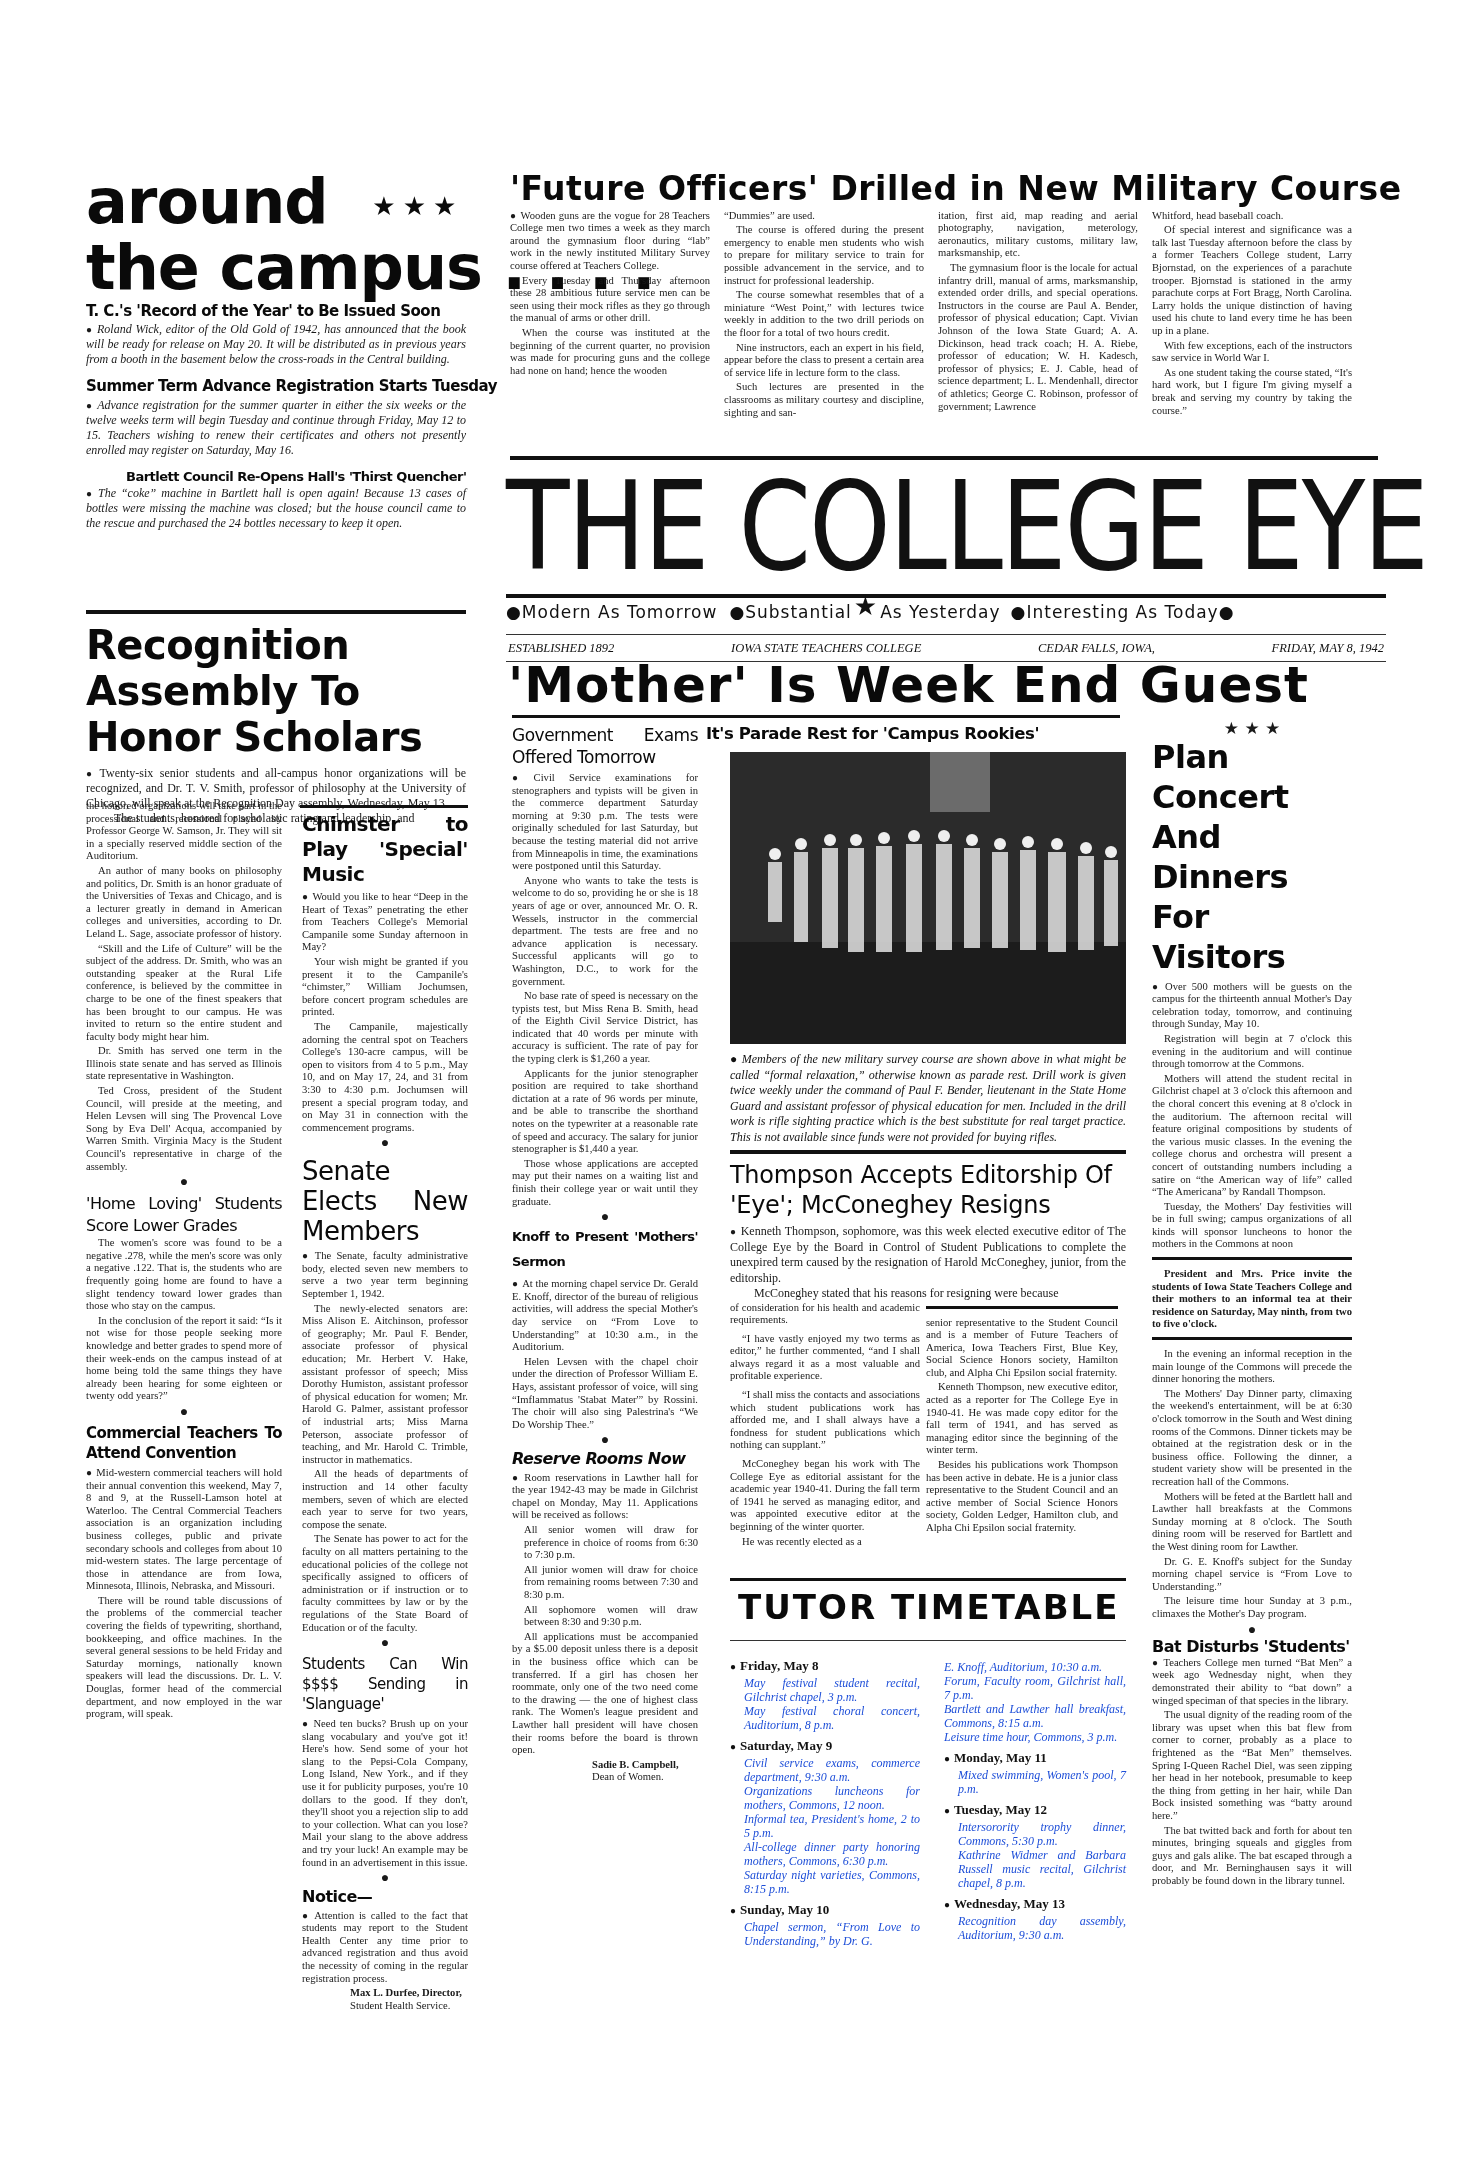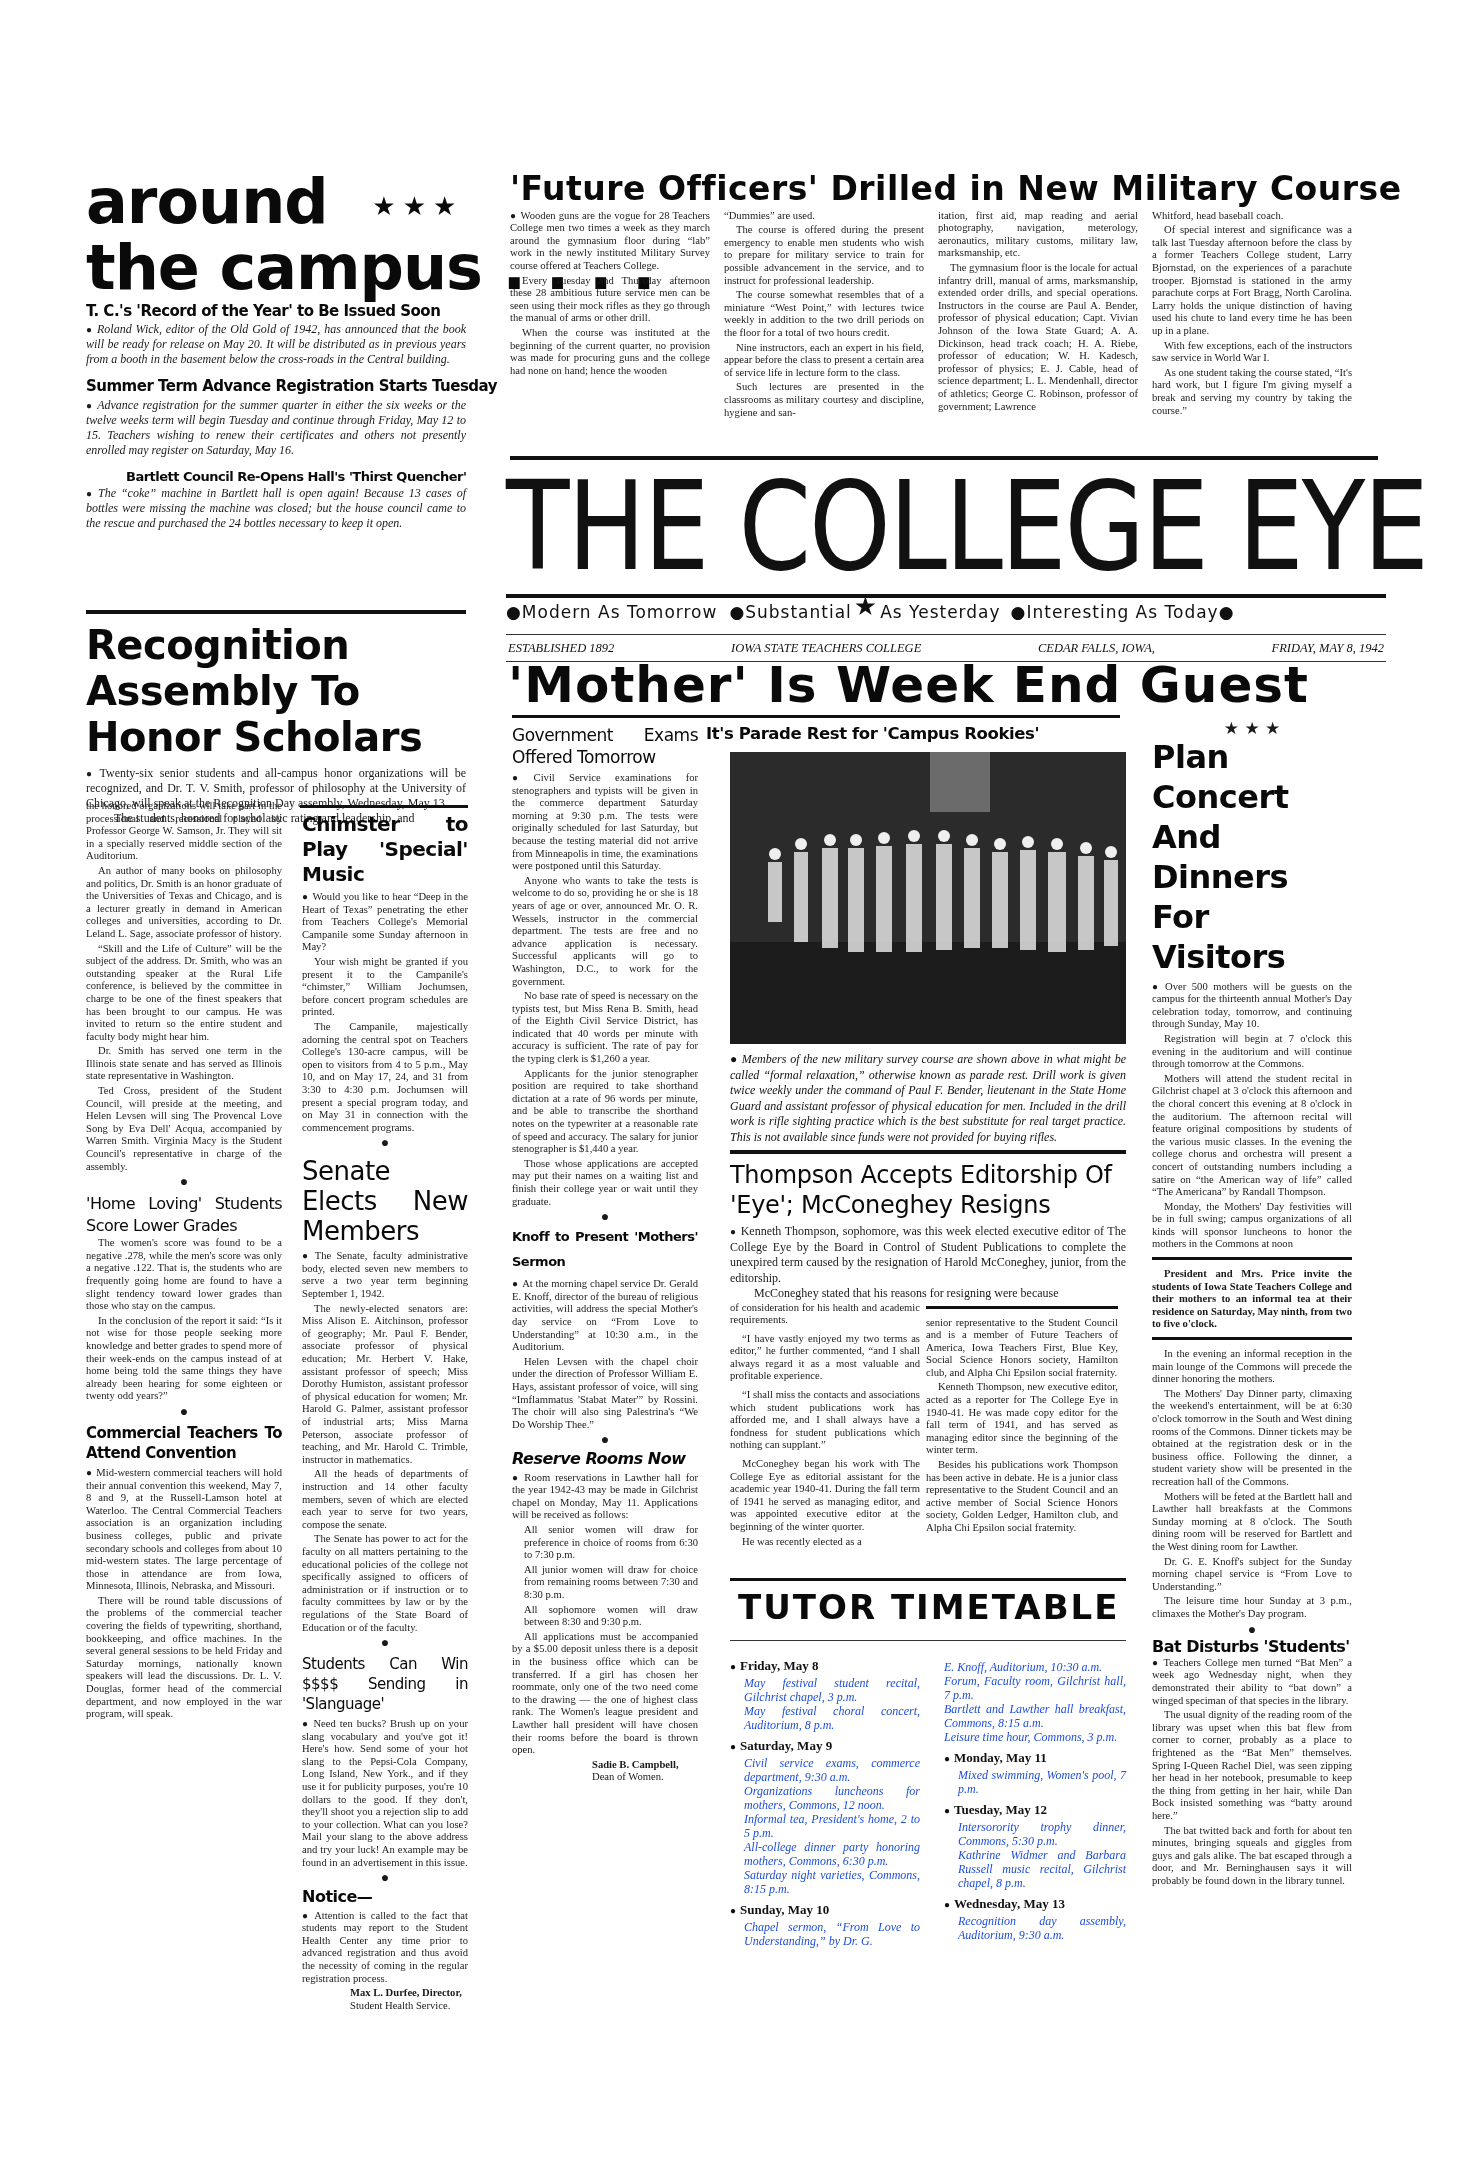--- a/index.html
+++ b/index.html
@@ -45,21 +45,21 @@
     <div class="body" style="width:200px;">
       <p class="lead bul b" style="font-weight:normal;">Wooden guns are the vogue for 28 Teachers College men two times a week as they march around the gymnasium floor during “lab” work in the newly instituted Military Survey course offered at Teachers College.</p>
       <p>Every Tuesday and Thursday afternoon these 28 ambitious future service men can be seen using their mock rifles as they go through the manual of arms or other drill.</p>
       <p>When the course was instituted at the beginning of the current quarter, no provision was made for procuring guns and the college had none on hand; hence the wooden</p>
     </div>
     <div class="body" style="width:200px;">
       <p class="lead">“Dummies” are used.</p>
       <p>The course is offered during the present emergency to enable men students who wish to prepare for military service to train for possible advancement in the service, and to instruct for professional leadership.</p>
       <p>The course somewhat resembles that of a miniature “West Point,” with lectures twice weekly in addition to the two drill periods on the floor for a total of two hours credit.</p>
       <p>Nine instructors, each an expert in his field, appear before the class to present a certain area of service life in lecture form to the class.</p>
-      <p>Such lectures are presented in the classrooms as military courtesy and discipline, hygiene and san-</p>
+      <p>Such lectures are presented in the classrooms as military courtesy and discipline, sighting and san-</p>
     </div>
     <div class="body" style="width:200px;">
       <p class="lead">itation, first aid, map reading and aerial photography, navigation, meterology, aeronautics, military customs, military law, marksmanship, etc.</p>
       <p>The gymnasium floor is the locale for actual infantry drill, manual of arms, marksmanship, extended order drills, and special operations. Instructors in the course are Paul A. Bender, professor of physical education; Capt. Vivian Johnson of the Iowa State Guard; A. A. Dickinson, head track coach; H. A. Riebe, professor of education; W. H. Kadesch, professor of physics; E. J. Cable, head of science department; L. L. Mendenhall, director of athletics; George C. Robinson, professor of government; Lawrence</p>
     </div>
     <div class="body" style="width:200px;">
       <p class="lead">Whitford, head baseball coach.</p>
       <p>Of special interest and significance was a talk last Tuesday afternoon before the class by a former Teachers College student, Larry Bjornstad, on the experiences of a parachute trooper. Bjornstad is stationed in the army parachute corps at Fort Bragg, North Carolina. Larry holds the unique distinction of having used his chute to land every time he has been up in a plane.</p>
       <p>With few exceptions, each of the instructors saw service in World War I.</p>
       <p>As one student taking the course stated, “It's hard work, but I figure I'm giving myself a break and serving my country by taking the course.”</p>
@@ -255,21 +255,21 @@
   <div class="tt-day bul">Wednesday, May 13</div>
   <div class="tt-item">Recognition day assembly, Auditorium, 9:30 a.m.</div>
 </div>
 
 <div class="abs body" style="left:1152px;top:722px;width:200px;">
   <div style="text-align:center;font-size:17px;font-family:'DejaVu Sans',sans-serif;">★  ★  ★</div>
   <div class="hl" style="font-size:32px;line-height:40px;margin-top:2px;text-align:left;">Plan Concert And Dinners For Visitors</div>
   <p class="lead bul" style="margin-top:4px;">Over 500 mothers will be guests on the campus for the thirteenth annual Mother's Day celebration today, tomorrow, and continuing through Sunday, May 10.</p>
   <p>Registration will begin at 7 o'clock this evening in the auditorium and will continue through tomorrow at the Commons.</p>
   <p>Mothers will attend the student recital in Gilchrist chapel at 3 o'clock this afternoon and the choral concert this evening at 8 o'clock in the auditorium. The afternoon recital will feature original compositions by students of the various music classes. In the evening the college chorus and orchestra will present a concert of outstanding numbers including a satire on “the American way of life” called “The Americana” by Randall Thompson.</p>
-  <p>Monday, the Mothers' Day festivities will be in full swing; campus organizations of all kinds will sponsor luncheons to honor the mothers in the Commons at noon</p>
+  <p>Tuesday, the Mothers' Day festivities will be in full swing; campus organizations of all kinds will sponsor luncheons to honor the mothers in the Commons at noon</p>
   <div class="rule" style="margin:6px 0 8px 0;"></div>
   <p class="lead b" style="text-indent:12px;">President and Mrs. Price invite the students of Iowa State Teachers College and their mothers to an informal tea at their residence on Saturday, May ninth, from two to five o'clock.</p>
   <div class="rule" style="margin:6px 0 8px 0;"></div>
   <p>In the evening an informal reception in the main lounge of the Commons will precede the dinner honoring the mothers.</p>
   <p>The Mothers' Day Dinner party, climaxing the weekend's entertainment, will be at 6:30 o'clock tomorrow in the South and West dining rooms of the Commons. Dinner tickets may be obtained at the registration desk or in the business office. Following the dinner, a student variety show will be presented in the recreation hall of the Commons.</p>
   <p>Mothers will be feted at the Bartlett hall and Lawther hall breakfasts at the Commons Sunday morning at 8 o'clock. The South dining room will be reserved for Bartlett and the West dining room for Lawther.</p>
   <p>Dr. G. E. Knoff's subject for the Sunday morning chapel service is “From Love to Understanding.”</p>
   <p>The leisure time hour Sunday at 3 p.m., climaxes the Mother's Day program.</p>
   <div class="dot">●</div>
   <div class="hl" style="font-size:16px;margin-top:2px;white-space:nowrap;">Bat Disturbs 'Students'</div>

